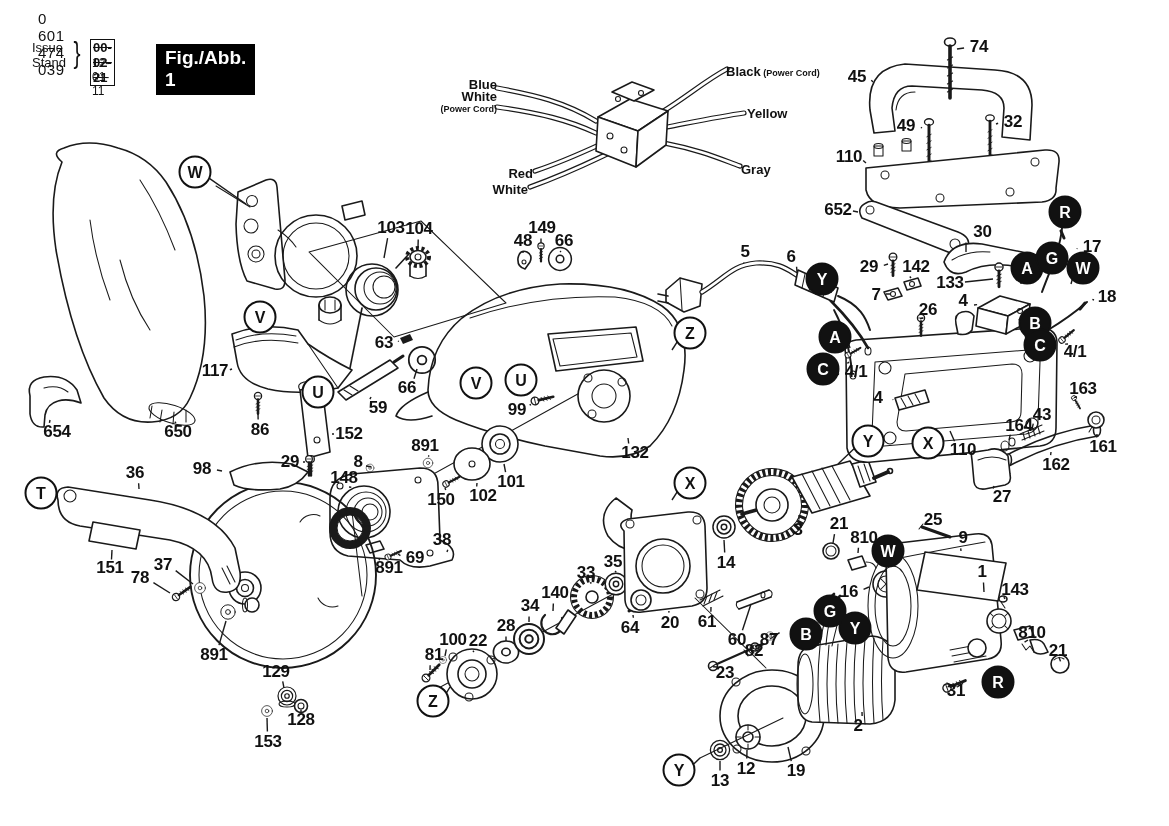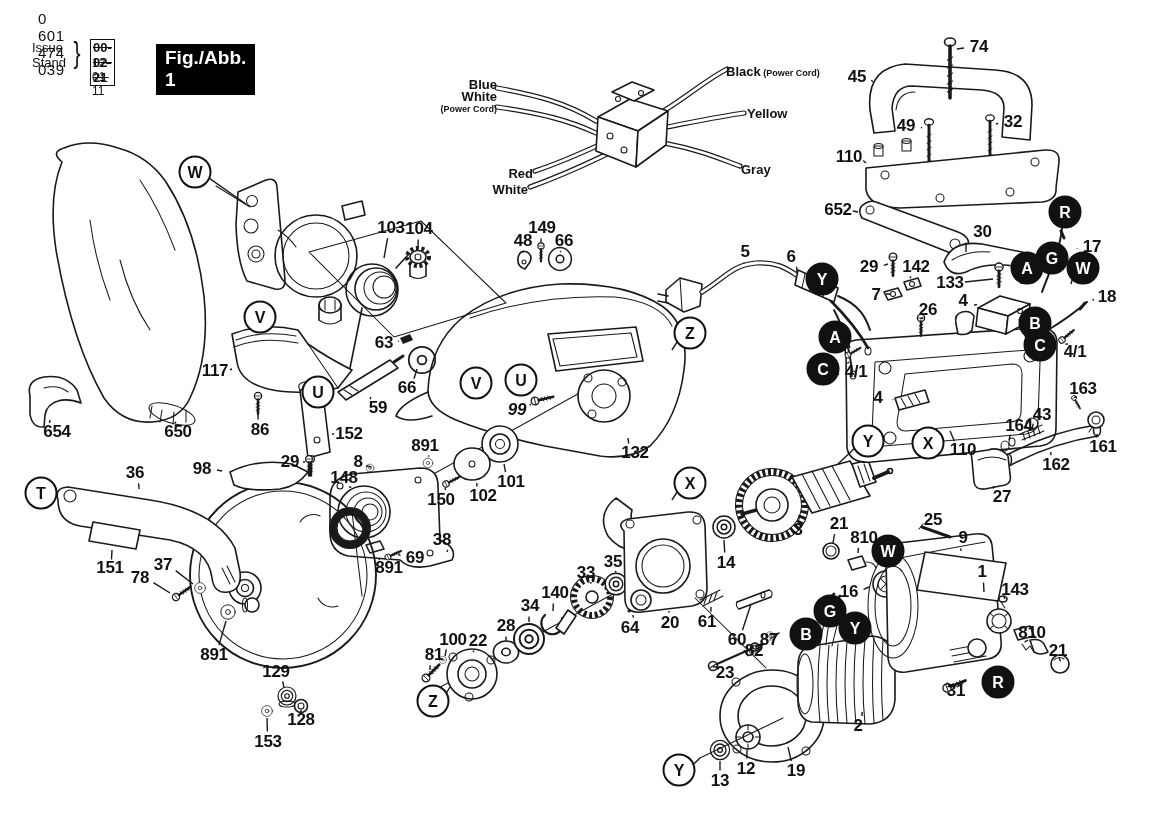--- a/index.html
+++ b/index.html
@@ -688,21 +688,21 @@
       <div class="plabel" style="left: 564px; top: 241px;">66</div>
       <div class="plabel" style="left: 384px; top: 343px;">63</div>
       <div class="plabel" style="left: 407px; top: 388px;">66</div>
       <div class="plabel" style="left: 378px; top: 408px;">59</div>
       <div class="plabel" style="left: 215px; top: 371px;">117</div>
       <div class="plabel" style="left: 260px; top: 430px;">86</div>
       <div class="plabel" style="left: 57px; top: 432px;">654</div>
       <div class="plabel" style="left: 178px; top: 432px;">650</div>
       <div class="plabel" style="left: 349px; top: 434px;">152</div>
       <div class="plabel" style="left: 290px; top: 462px;">29</div>
-      <div class="plabel" style="left: 517px; top: 410px; font-style: italic;">99</div>
+      <div class="plabel" style="left: 517px; top: 410px;">99</div>
       <div class="plabel" style="left: 425px; top: 446px;">891</div>
       <div class="plabel" style="left: 358px; top: 462px;">8</div>
       <div class="plabel" style="left: 344px; top: 478px;">148</div>
       <div class="plabel" style="left: 441px; top: 500px;">150</div>
       <div class="plabel" style="left: 483px; top: 496px;">102</div>
       <div class="plabel" style="left: 511px; top: 482px;">101</div>
       <div class="plabel" style="left: 635px; top: 453px;">132</div>
       <div class="plabel" style="left: 135px; top: 473px;">36</div>
       <div class="plabel" style="left: 202px; top: 469px;">98</div>
       <div class="plabel" style="left: 110px; top: 568px;">151</div>

